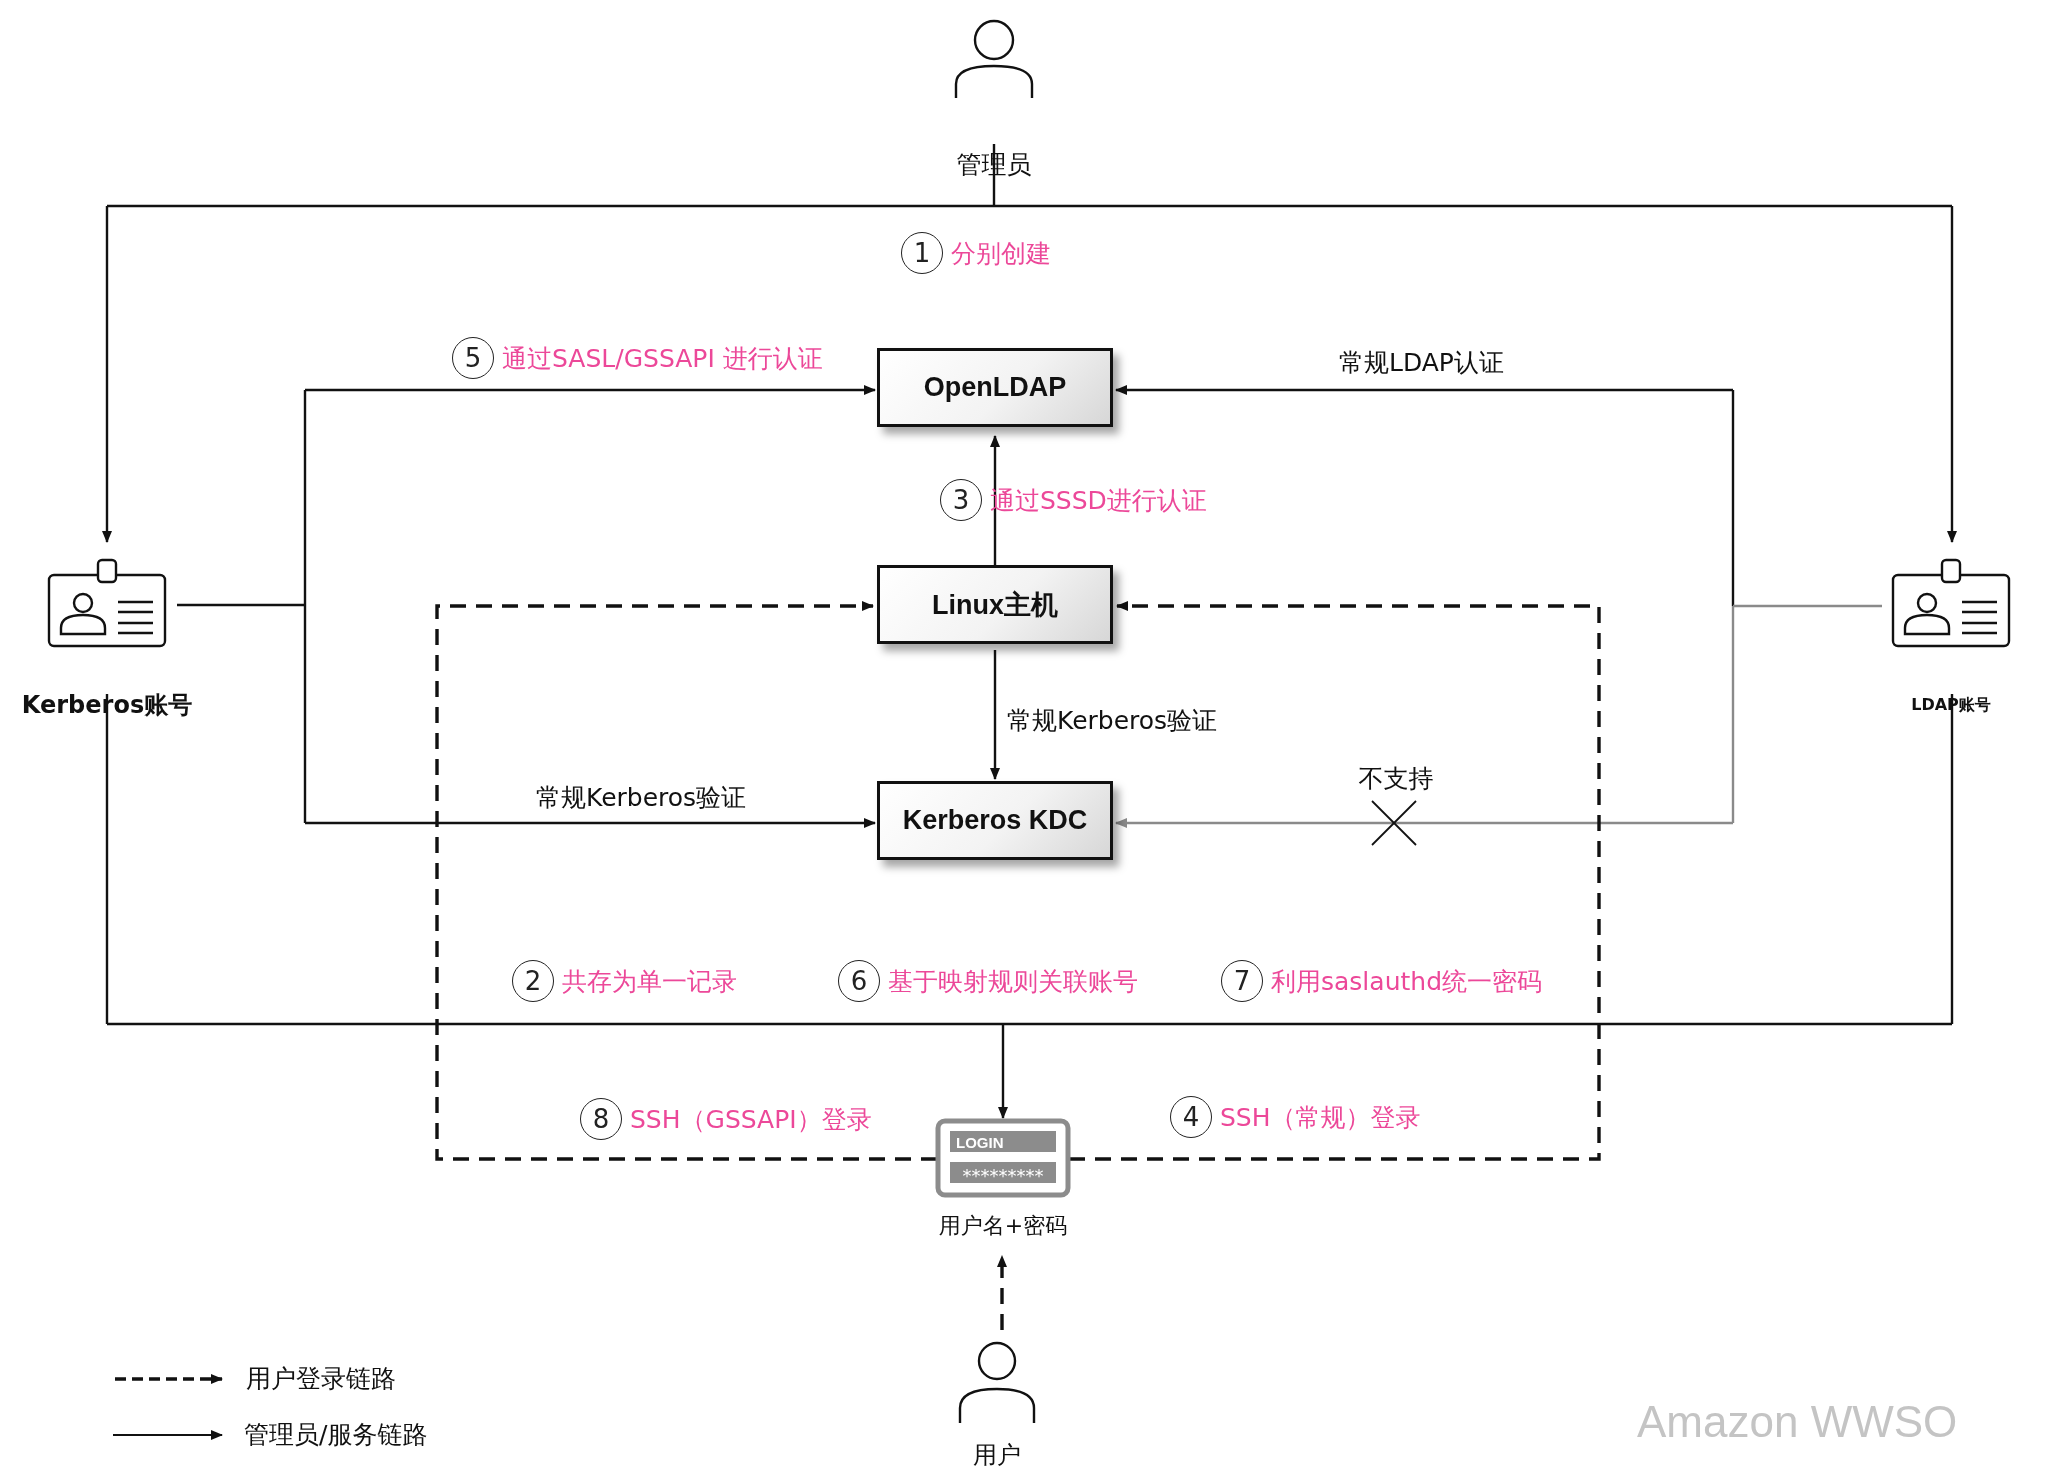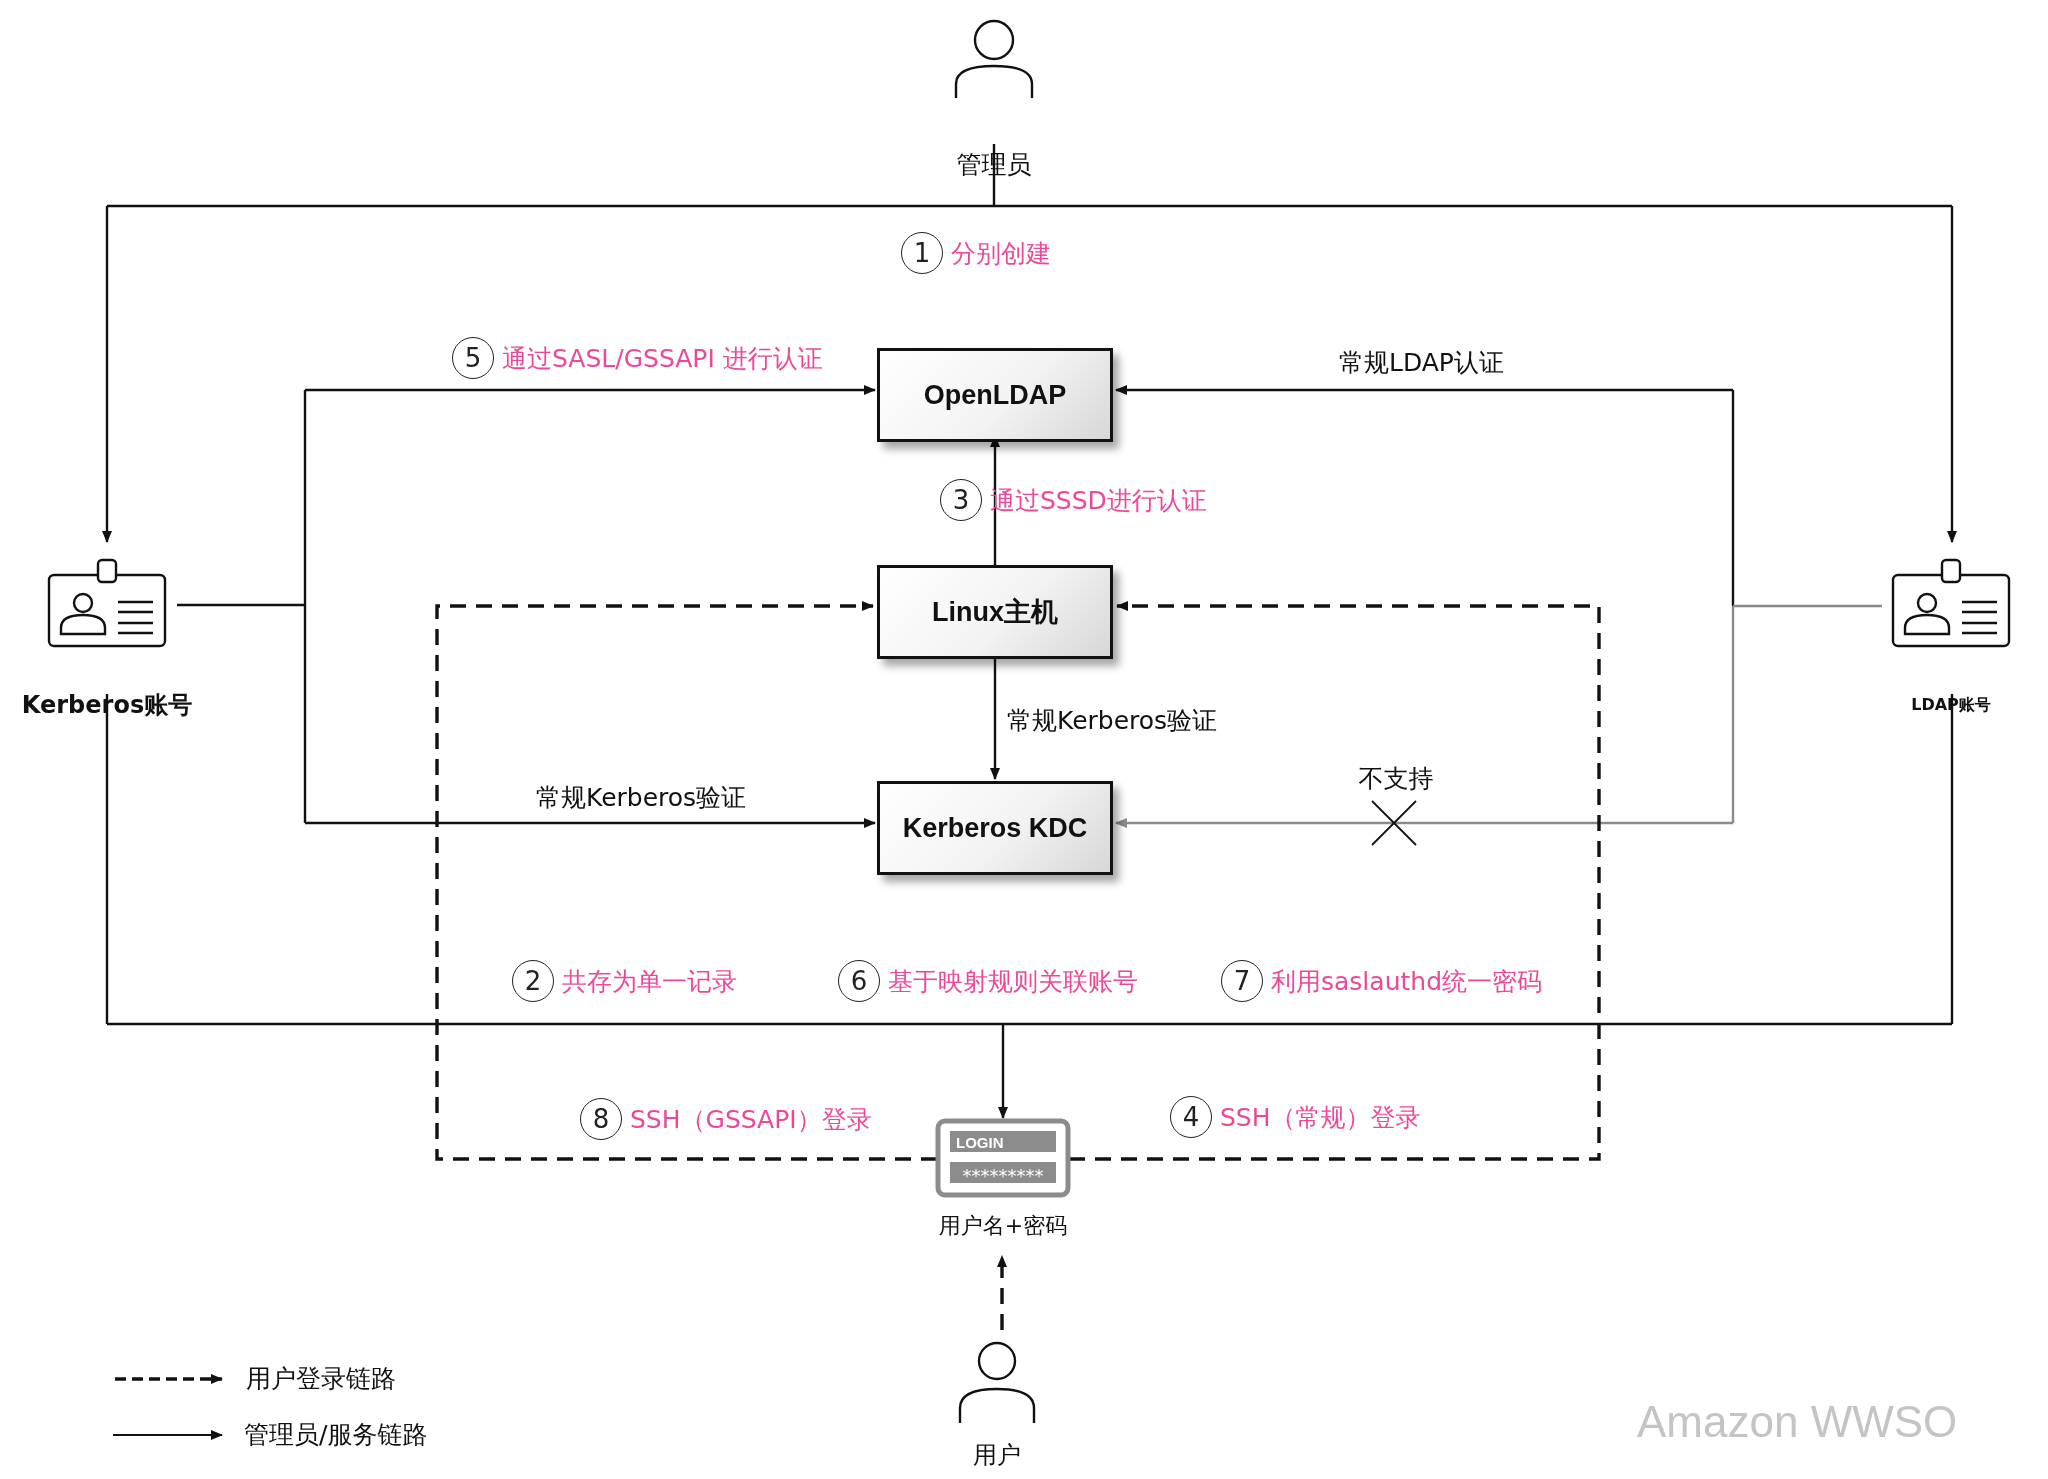--- a/index.html
+++ b/index.html
@@ -8,21 +8,21 @@
   #canvas { position: absolute; left: 0; top: 0; width: 2048px; height: 1479px; }
   .lbl { position: absolute; white-space: nowrap; font-size: 25px; line-height: 30px; color: #111; }
   .lbl-bold { font-weight: bold; margin-top: 32px; }
   .lbl-c { transform: translateX(-50%); }
   .step { position: absolute; display: flex; align-items: center; white-space: nowrap; }
   .step .num { width: 42px; height: 42px; border: 1.6px solid #222; border-radius: 50%;
                display: flex; align-items: center; justify-content: center;
                font-size: 26px; font-family: "DejaVu Sans", sans-serif; color: #222;
                box-sizing: border-box; margin-right: 8px; background: #fff; }
   .step .txt { font-size: 25px; color: #ec4899; }
-  .box { position: absolute; width: 236px; height: 94px; box-sizing: border-box;
+  .box { position: absolute; width: 236px; height: 79px; box-sizing: border-box;
          border: 3px solid #111;
          background: linear-gradient(135deg, #ffffff 0%, #f3f3f3 55%, #d7d7d7 100%);
          box-shadow: 6px 7px 8px rgba(0,0,0,0.35);
          display: flex; align-items: center; justify-content: center;
          font-weight: bold; font-size: 27px; font-family: "Liberation Sans", sans-serif; }
   .watermark { position: absolute; font-family: "Liberation Sans", sans-serif;
                font-size: 44px; color: #c4c4c4; white-space: nowrap; }
 </style>
 </head>
 <body>

